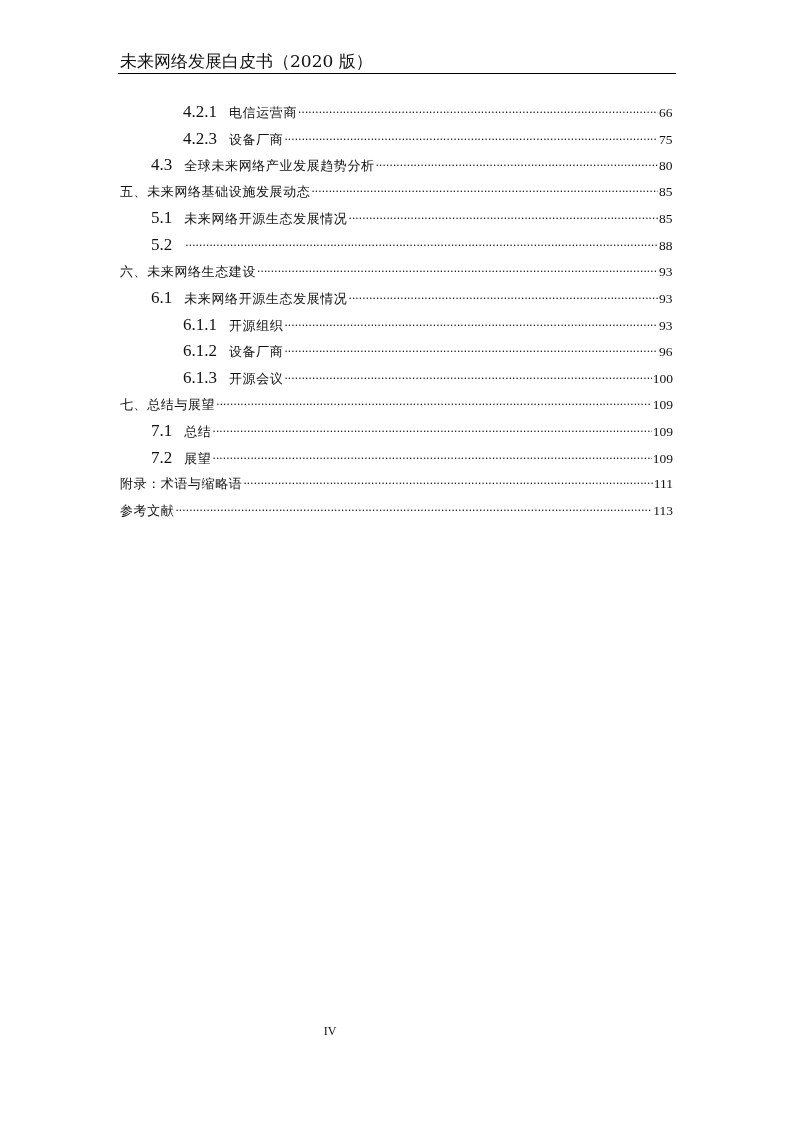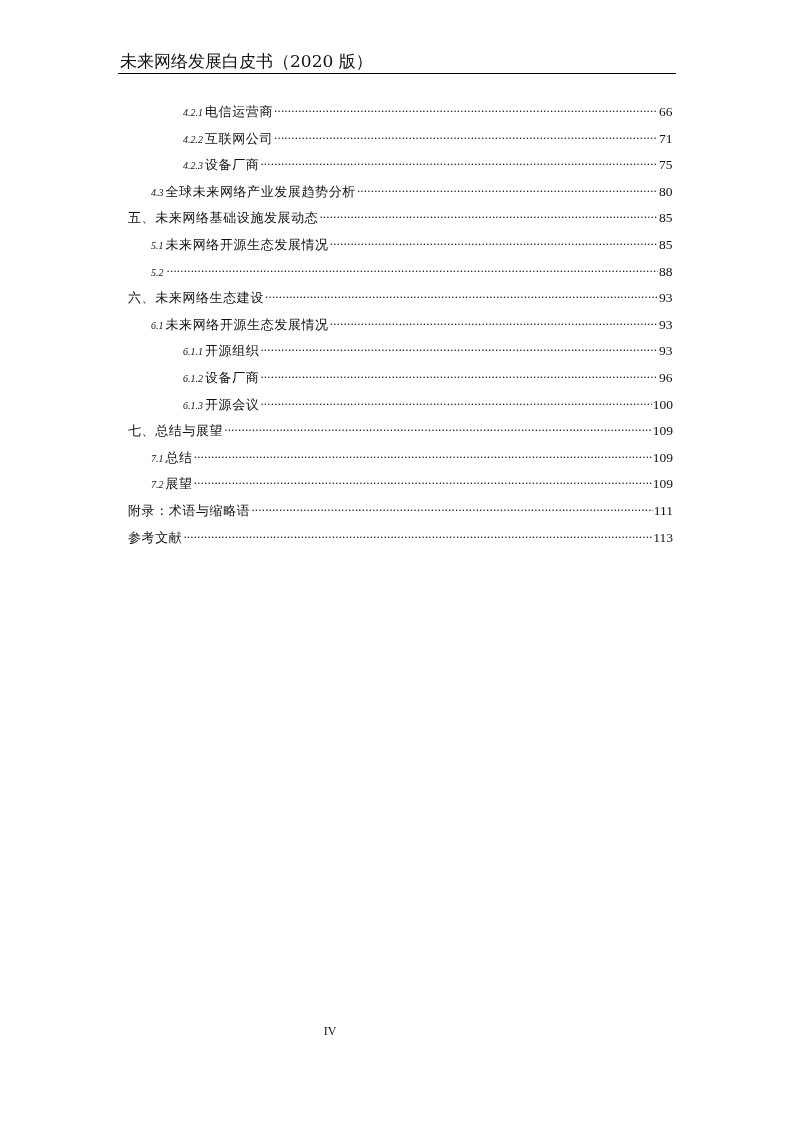--- a/index.html
+++ b/index.html
@@ -4,24 +4,24 @@
 <style>
   html, body { margin: 0; padding: 0; background: #ffffff; }
   body { width: 793px; height: 1122px; position: relative; overflow: hidden;
          font-family: "DejaVu Serif", "Liberation Serif", serif; color: #111; }
   .header { position: absolute; left: 118px; top: 52px; width: 558px; }
   .header-title { font-size: 17px; line-height: 18px; display: block; padding-left: 2px; }
   .header-rule { height: 0; border-top: 1.5px solid #000; margin-top: 3px; }
   .toc { position: absolute; left: 120px; top: 101px; width: 553px; }
   .toc-row { display: flex; align-items: baseline; height: 26.6px; line-height: 22px;
              font-size: 13px; white-space: nowrap; }
-  .lvl1 { padding-left: 0; margin-left: 8px; }
+  .lvl1 { padding-left: 0; }
   .lvl2 { padding-left: 31px; }
   .lvl3 { padding-left: 63px; }
-  .num { font-family: "Liberation Serif", serif; font-size: 10px; margin-right: 2px; font-style: italic; }
+  .num { font-family: "Liberation Serif", serif; font-size: 17px; margin-right: 12px; }
   .label { letter-spacing: 0.6px; }
   .leader { flex: 1; overflow: hidden; margin: 0 1px 0 1px; position: relative; height: 14px; }
   .leader::before { content: "......................................................................................................................................................................................................................................................"; position: absolute; left: 0; bottom: -3px;
     font-family: "Liberation Serif", serif; font-size: 13px; letter-spacing: 0.2px; color: #222; }
   .page { font-family: "Liberation Serif", serif; font-size: 13.5px; min-width: 14px; }
   .footer { position: absolute; left: 0; width: 660px; top: 1024px; text-align: center;
             font-family: "Liberation Serif", serif; font-size: 12px; }
 </style>
 </head>
 <body>
@@ -30,26 +30,20 @@
   <span class="header-title">未来网络发展白皮书（2020 版）</span>
   <div class="header-rule"></div>
 </div>
 
 <div class="toc" id="toc">
     <div class="toc-row lvl3">
       <span class="num">4.2.1</span>
       <span class="label">电信运营商</span>
       <span class="leader"></span>
       <span class="page">66</span>
-    </div>
-    <div class="toc-row lvl3">
-      <span class="num">4.2.2</span>
-      <span class="label">互联网公司</span>
-      <span class="leader"></span>
-      <span class="page">71</span>
     </div>
     <div class="toc-row lvl3">
       <span class="num">4.2.3</span>
       <span class="label">设备厂商</span>
       <span class="leader"></span>
       <span class="page">75</span>
     </div>
     <div class="toc-row lvl2">
       <span class="num">4.3</span>
       <span class="label">全球未来网络产业发展趋势分析</span>

